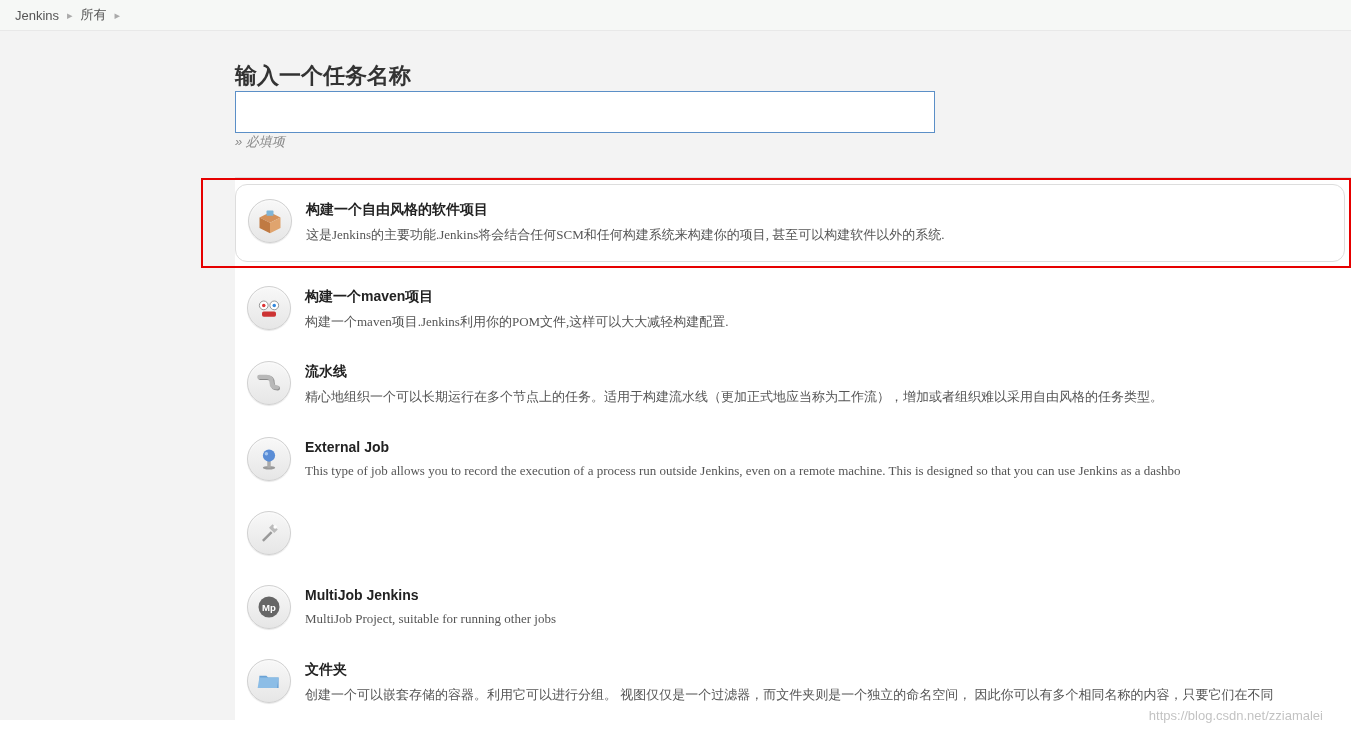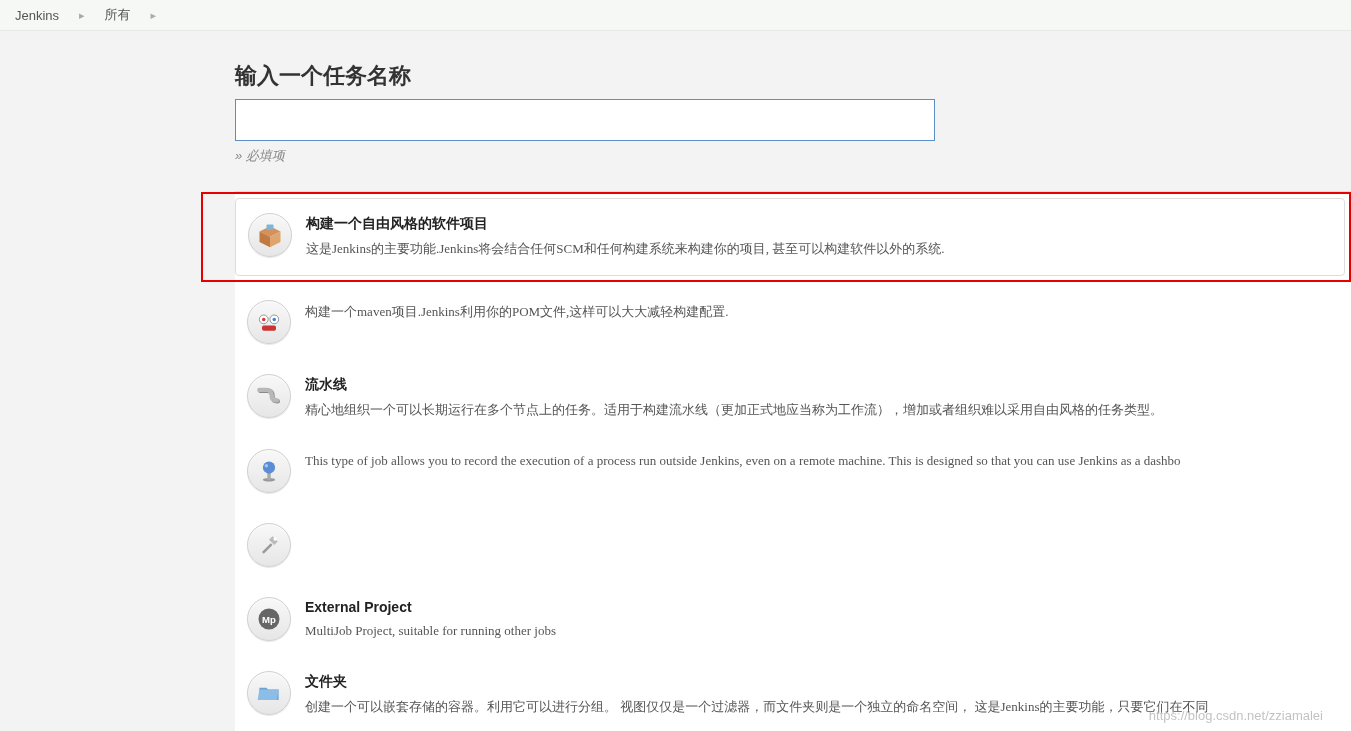--- a/index.html
+++ b/index.html
@@ -8,54 +8,53 @@
       font-size: 13px;
       color: #333;
       background: #fff;
     }
     .breadcrumb {
       background: #f6f8f6;
       padding: 6px 15px;
       border-bottom: 1px solid #e8e8e8;
       display: flex;
       align-items: center;
-      gap: 20px;
+      gap: 8px;
     }
     .breadcrumb-item {
       color: #555;
       font-size: 13px;
     }
     .breadcrumb-sep {
       color: #aaa;
       font-size: 11px;
     }
     .main {
       padding: 30px 0 0 235px;
       background: #f3f3f3;
     }
     .title {
       font-size: 22px;
       font-weight: bold;
       color: #333;
-      margin-bottom: 8px;
+      margin-bottom: 0;
     }
     .name-input {
       width: 700px;
       height: 42px;
       border: 1px solid #5b8fc7;
       background: #fff;
       padding: 6px 10px;
       font-size: 14px;
       outline: none;
     }
     .hint {
       color: #888;
       font-size: 13px;
       font-style: italic;
-      margin-top: 6px;
       margin-bottom: 26px;
     }
     .items-container {
       background: #fff;
       border-top: 1px solid #ddd;
       margin-left: 0;
       margin-right: 0;
     }
     .item {
       display: flex;
@@ -68,21 +67,21 @@
       border: 2px solid #e60000;
       margin-bottom: 4px;
       margin-left: -34px;
       padding-left: 32px;
       padding-right: 4px;
       padding-top: 4px;
       padding-bottom: 4px;
     }
     .item-selected {
       border: 1px solid #ddd;
-      border-radius: 4px;
+      border-radius: 12px;
       background: #fff;
     }
     .icon-circle {
       width: 44px;
       height: 44px;
       border-radius: 50%;
       background: linear-gradient(to bottom, #f8f8f8, #e6e6e6);
       border: 1px solid #d0d0d0;
       flex-shrink: 0;
       display: flex;
@@ -154,20 +153,21 @@
       <div class="icon-circle">
         <svg viewBox="0 0 32 32">
             <circle cx="10" cy="13" r="5" fill="#fff" stroke="#888"></circle>
             <circle cx="22" cy="13" r="5" fill="#fff" stroke="#888"></circle>
             <circle cx="10" cy="13" r="2" fill="#d33"></circle>
             <circle cx="22" cy="13" r="2" fill="#38d"></circle>
             <rect x="8" y="20" width="16" height="6" fill="#c33" rx="2"></rect>
           </svg>
       </div>
       <div class="item-content">
+        <div class="item-title">构建一个maven项目</div>
         <div class="item-desc">构建一个maven项目.Jenkins利用你的POM文件,这样可以大大减轻构建配置.</div>
       </div>
     </div>
 
     <div class="item">
       <div class="icon-circle">
         <svg viewBox="0 0 32 32">
             <path fill="none" stroke="#888" stroke-width="5" stroke-linecap="round" d="M6 10 L14 10 Q20 10 20 16 Q20 22 26 22"></path>
             <path fill="none" stroke="#b8b8b8" stroke-width="5" stroke-linecap="round" d="M6 10 L14 10 Q20 10 20 16 Q20 22 26 22" stroke-dasharray="0" transform="translate(-1,-1)"></path>
           </svg>
@@ -181,20 +181,21 @@
     <div class="item">
       <div class="icon-circle">
         <svg viewBox="0 0 32 32">
             <ellipse cx="16" cy="26" rx="7" ry="2" fill="#999"></ellipse>
             <rect x="14" y="18" width="4" height="8" fill="#aaa"></rect>
             <circle cx="16" cy="12" r="7" fill="#5a8dd6"></circle>
             <circle cx="13" cy="10" r="2" fill="#a6c7f0"></circle>
           </svg>
       </div>
       <div class="item-content">
+        <div class="item-title">External Job</div>
         <div class="item-desc">This type of job allows you to record the execution of a process run outside Jenkins, even on a remote machine. This is designed so that you can use Jenkins as a dashbo</div>
       </div>
     </div>
 
     <div class="item">
       <div class="icon-circle">
         <svg viewBox="0 0 32 32">
             <path fill="#999" d="M8 24 L18 14 L20 16 L10 26 Z"></path>
             <path fill="#bbb" d="M20 6 L26 12 L22 16 L16 10 Z"></path>
             <circle cx="23" cy="9" r="2" fill="#fff"></circle>
@@ -205,34 +206,34 @@
     </div>
 
     <div class="item">
       <div class="icon-circle">
         <svg viewBox="0 0 32 32">
             <circle cx="16" cy="16" r="12" fill="#666"></circle>
             <text x="16" y="21" font-size="11" font-weight="bold" fill="#fff" text-anchor="middle" font-family="Arial">Mp</text>
           </svg>
       </div>
       <div class="item-content">
-        <div class="item-title">External Project</div>
+        <div class="item-title">MultiJob Jenkins</div>
         <div class="item-desc">MultiJob Project, suitable for running other jobs</div>
       </div>
     </div>
 
     <div class="item">
       <div class="icon-circle">
         <svg viewBox="0 0 32 32">
             <path fill="#6ba3d6" d="M5 10 L13 10 L15 12 L27 12 L27 24 L5 24 Z"></path>
             <path fill="#8cbde6" d="M5 12 L27 12 L25 24 L3 24 Z"></path>
           </svg>
       </div>
       <div class="item-content">
         <div class="item-title">文件夹</div>
-        <div class="item-desc">创建一个可以嵌套存储的容器。利用它可以进行分组。 视图仅仅是一个过滤器，而文件夹则是一个独立的命名空间， 这是Jenkins的主要功能，只要它们在不同</div>
+        <div class="item-desc">创建一个可以嵌套存储的容器。利用它可以进行分组。 视图仅仅是一个过滤器，而文件夹则是一个独立的命名空间， 因此你可以有多个相同名称的内容，只要它们在不同</div>
       </div>
     </div>
 
   </div>
 </div>
 
 <div class="watermark">https://blog.csdn.net/zziamalei</div>
 
 </body></html>

